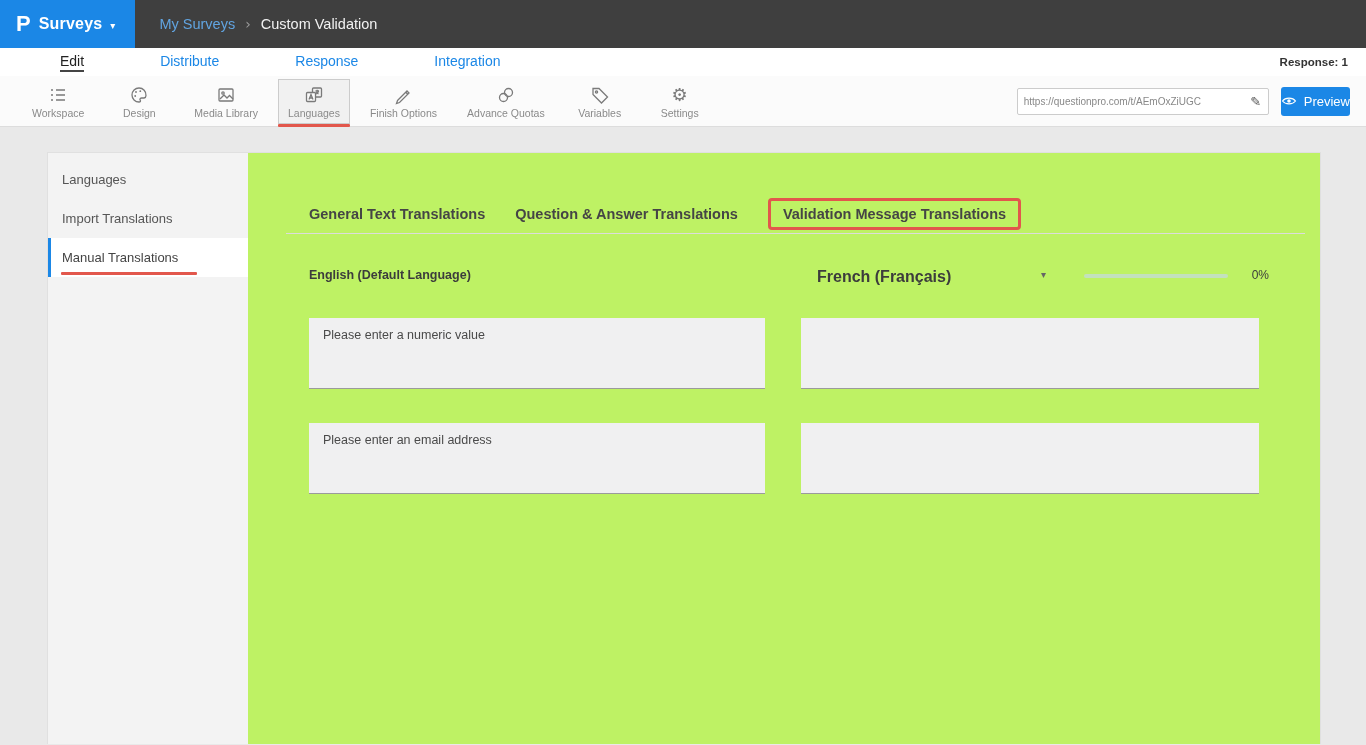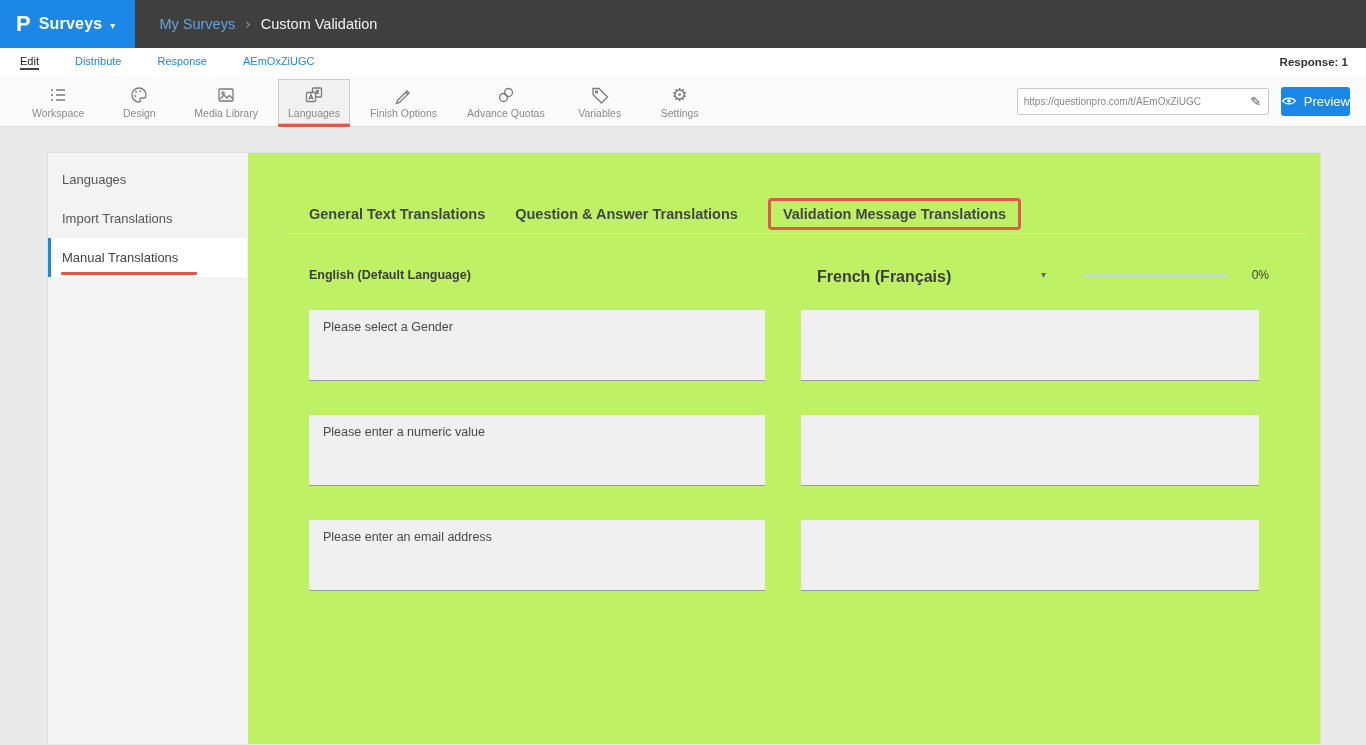--- a/index.html
+++ b/index.html
@@ -25,21 +25,21 @@
   .upgrade-btn { background:#f5a51d; color:#fff; border:none; border-radius:15px;
     font-weight:700; font-size:12.5px; padding:7px 16px; cursor:pointer;
     font-family:"Liberation Sans",sans-serif; }
   .bell { cursor:pointer; display:flex; }
   .avatar { width:30px; height:30px; border-radius:50%; cursor:pointer;
     background:radial-gradient(circle at 50% 35%, #c8a384 0 30%, #5a5148 32% 60%, #33302d 62% 100%); }
 
   
   .nav-bar { height:28px; background:#fff; display:flex; align-items:center; padding:0 18px 0 20px; }
   .nav-tabs { display:flex; gap:36px; }
-  .nav-tab { font-size:11px; color:#1b87e6; cursor:pointer; }
+  .nav-tab { font-size:14px; color:#1b87e6; cursor:pointer;margin-left:40px; }
   .nav-tab.active { color:#222; border-bottom:2px solid #444; padding-bottom:1px; }
   .response { margin-left:auto; font-size:11.5px; font-weight:700; color:#333;padding-left:32px; }
 
   
   .toolbar { height:51px; background:#fbfbfb; border-bottom:1px solid #ddd;
     display:flex; align-items:center; padding:0 16px 0 22px; }
   .tb-items { display:flex; align-items:center; gap:10px; }
   .tb-item { display:flex; flex-direction:column; align-items:center; justify-content:center;
     padding:3px 9px; min-width:70px; height:45px; cursor:pointer; position:relative;
     border:1px solid transparent; }
@@ -108,21 +108,21 @@
     <span class="bc-sep glyph">›</span>
     <span class="bc-current">Custom Validation</span>
   </nav>
 </header>
 
 <div class="nav-bar">
   <div class="nav-tabs">
     <span class="nav-tab active">Edit</span>
     <span class="nav-tab">Distribute</span>
     <span class="nav-tab">Response</span>
-    <span class="nav-tab">AEmOxZiUGC</span>
+    <span class="nav-tab">Integration</span>
   </div>
   <span class="response">Response: 1</span>
 </div>
 
 <div class="toolbar">
   <div class="tb-items">
 
     <div class="tb-item">
       <span class="tb-icon">
         <svg width="22" height="22" viewBox="0 0 22 22">
@@ -248,24 +248,20 @@
         <div class="col-right-header">
           <span class="target-label">French (Français)</span>
           <span class="dd-caret glyph">▾</span>
           <span class="progress-track">
               <span class="progress-fill"></span>
             </span>
           <span class="percent">0%</span>
         </div>
       </div>
 
-      <div class="t-row first">
-        <div class="box-source">Please select a Gender</div>
-        <textarea class="box-target" style=""></textarea>
-      </div>
 
       <div class="t-row">
         <div class="box-source">Please enter a numeric value</div>
         <textarea class="box-target" style=""></textarea>
       </div>
 
       <div class="t-row">
         <div class="box-source">Please enter an email address</div>
         <textarea class="box-target" style=""></textarea>
       </div>

